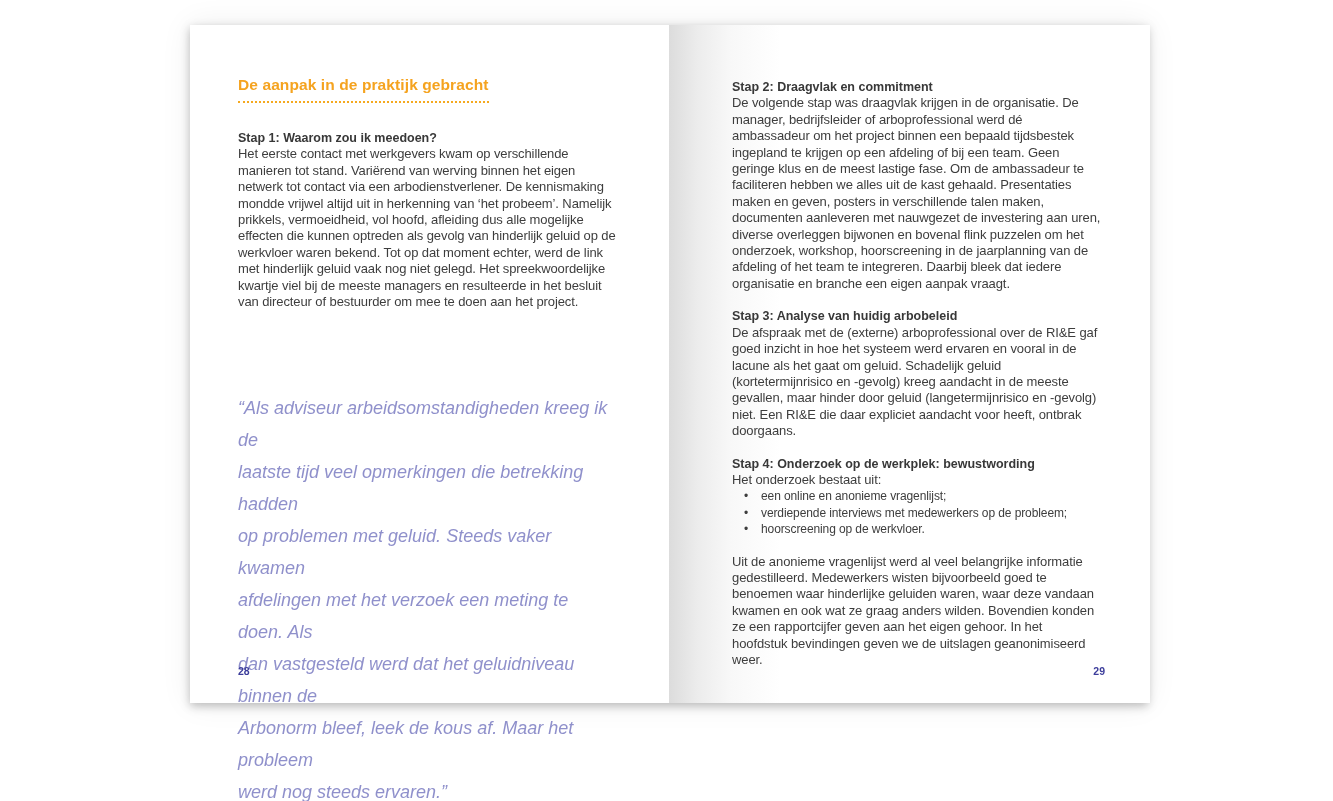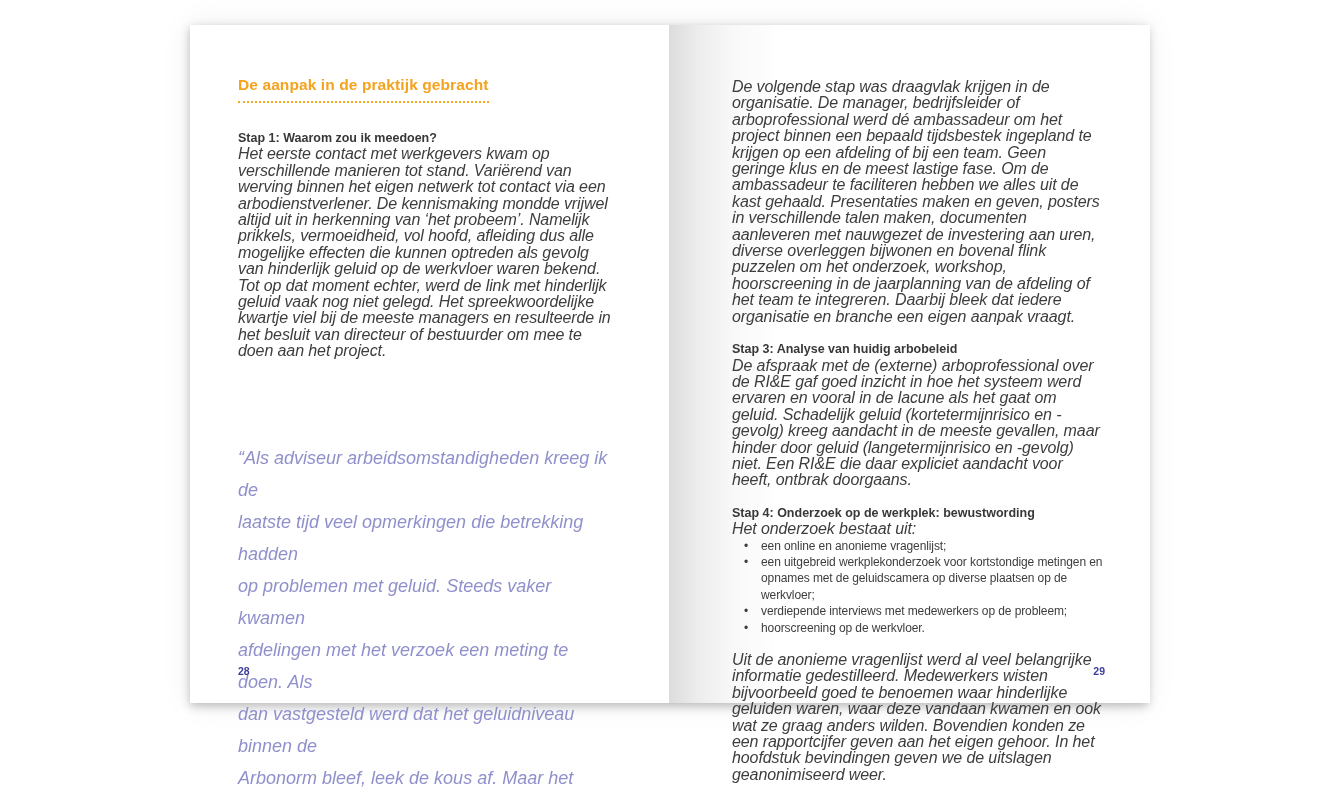--- a/index.html
+++ b/index.html
@@ -53,26 +53,25 @@
     margin: 0 0 27px 0;
   }
   .sec-heading {
     font-size: 12.5px;
     font-weight: bold;
     color: #383838;
     line-height: 16.4px;
     margin: 0;
   }
   .body-text {
-    font-size: 16px;
+    font-size: 13px;
     line-height: 16.4px;
     letter-spacing: -0.1px;
     margin: 0;
     color: #3d3d3d;
-    font-style: italic;
   }
   .page-left .body-text { width: 380px; }
   .page-right .body-text { width: 369px; }
   .sec-gap { margin-top: 16px; }
   .quote-block {
     margin-top: 82px;
     width: 378px;
   }
   .quote-text {
     font-size: 18px;
@@ -131,30 +130,30 @@
 dan vastgesteld werd dat het geluidniveau binnen de
 Arbonorm bleef, leek de kous af. Maar het probleem
 werd nog steeds ervaren.”</p>
 
       </div>
 
       <div class="page-number left">28</div>
     </div>
 
     <div class="page page-right">
+      <h2 class="sec-heading">Stap 2: Draagvlak en commitment</h2>
       <p class="body-text">De volgende stap was draagvlak krijgen in de organisatie. De manager, bedrijfsleider of arboprofessional werd dé ambassadeur om het project binnen een bepaald tijdsbestek ingepland te krijgen op een afdeling of bij een team. Geen geringe klus en de meest lastige fase. Om de ambassadeur te faciliteren hebben we alles uit de kast gehaald. Presentaties maken en geven, posters in verschillende talen maken, documenten aanleveren met nauwgezet de investering aan uren, diverse overleggen bijwonen en bovenal flink puzzelen om het onderzoek, workshop, hoorscreening in de jaarplanning van de afdeling of het team te integreren. Daarbij bleek dat iedere organisatie en branche een eigen aanpak vraagt.</p>
 
       <h2 class="sec-heading sec-gap">Stap 3: Analyse van huidig arbobeleid</h2>
       <p class="body-text">De afspraak met de (externe) arboprofessional over de RI&amp;E gaf goed inzicht in hoe het systeem werd ervaren en vooral in de lacune als het gaat om geluid. Schadelijk geluid (kortetermijnrisico en -gevolg) kreeg aandacht in de meeste gevallen, maar hinder door geluid (langetermijnrisico en -gevolg) niet. Een RI&amp;E die daar expliciet aandacht voor heeft, ontbrak doorgaans.</p>
 
       <h2 class="sec-heading sec-gap">Stap 4: Onderzoek op de werkplek: bewustwording</h2>
       <p class="body-text">Het onderzoek bestaat uit:</p>
       <ul class="bullet-list">
           <li>een online en anonieme vragenlijst;</li>
-          <li>een uitgebreid werkplekonderzoek voor kortstondige metingen en opnames met de geluidscamera op diverse plaatsen op de werkvloer;</li>
           <li>verdiepende interviews met medewerkers op de probleem;</li>
           <li>hoorscreening op de werkvloer.</li>
         </ul>
 
       <p class="body-text sec-gap">Uit de anonieme vragenlijst werd al veel belangrijke informatie gedestilleerd. Medewerkers wisten bijvoorbeeld goed te benoemen waar hinderlijke geluiden waren, waar deze vandaan kwamen en ook wat ze graag anders wilden. Bovendien konden ze een rapportcijfer geven aan het eigen gehoor. In het hoofdstuk bevindingen geven we de uitslagen geanonimiseerd weer.</p>
 
       <div class="page-number right">29</div>
     </div>
 
   </div>

